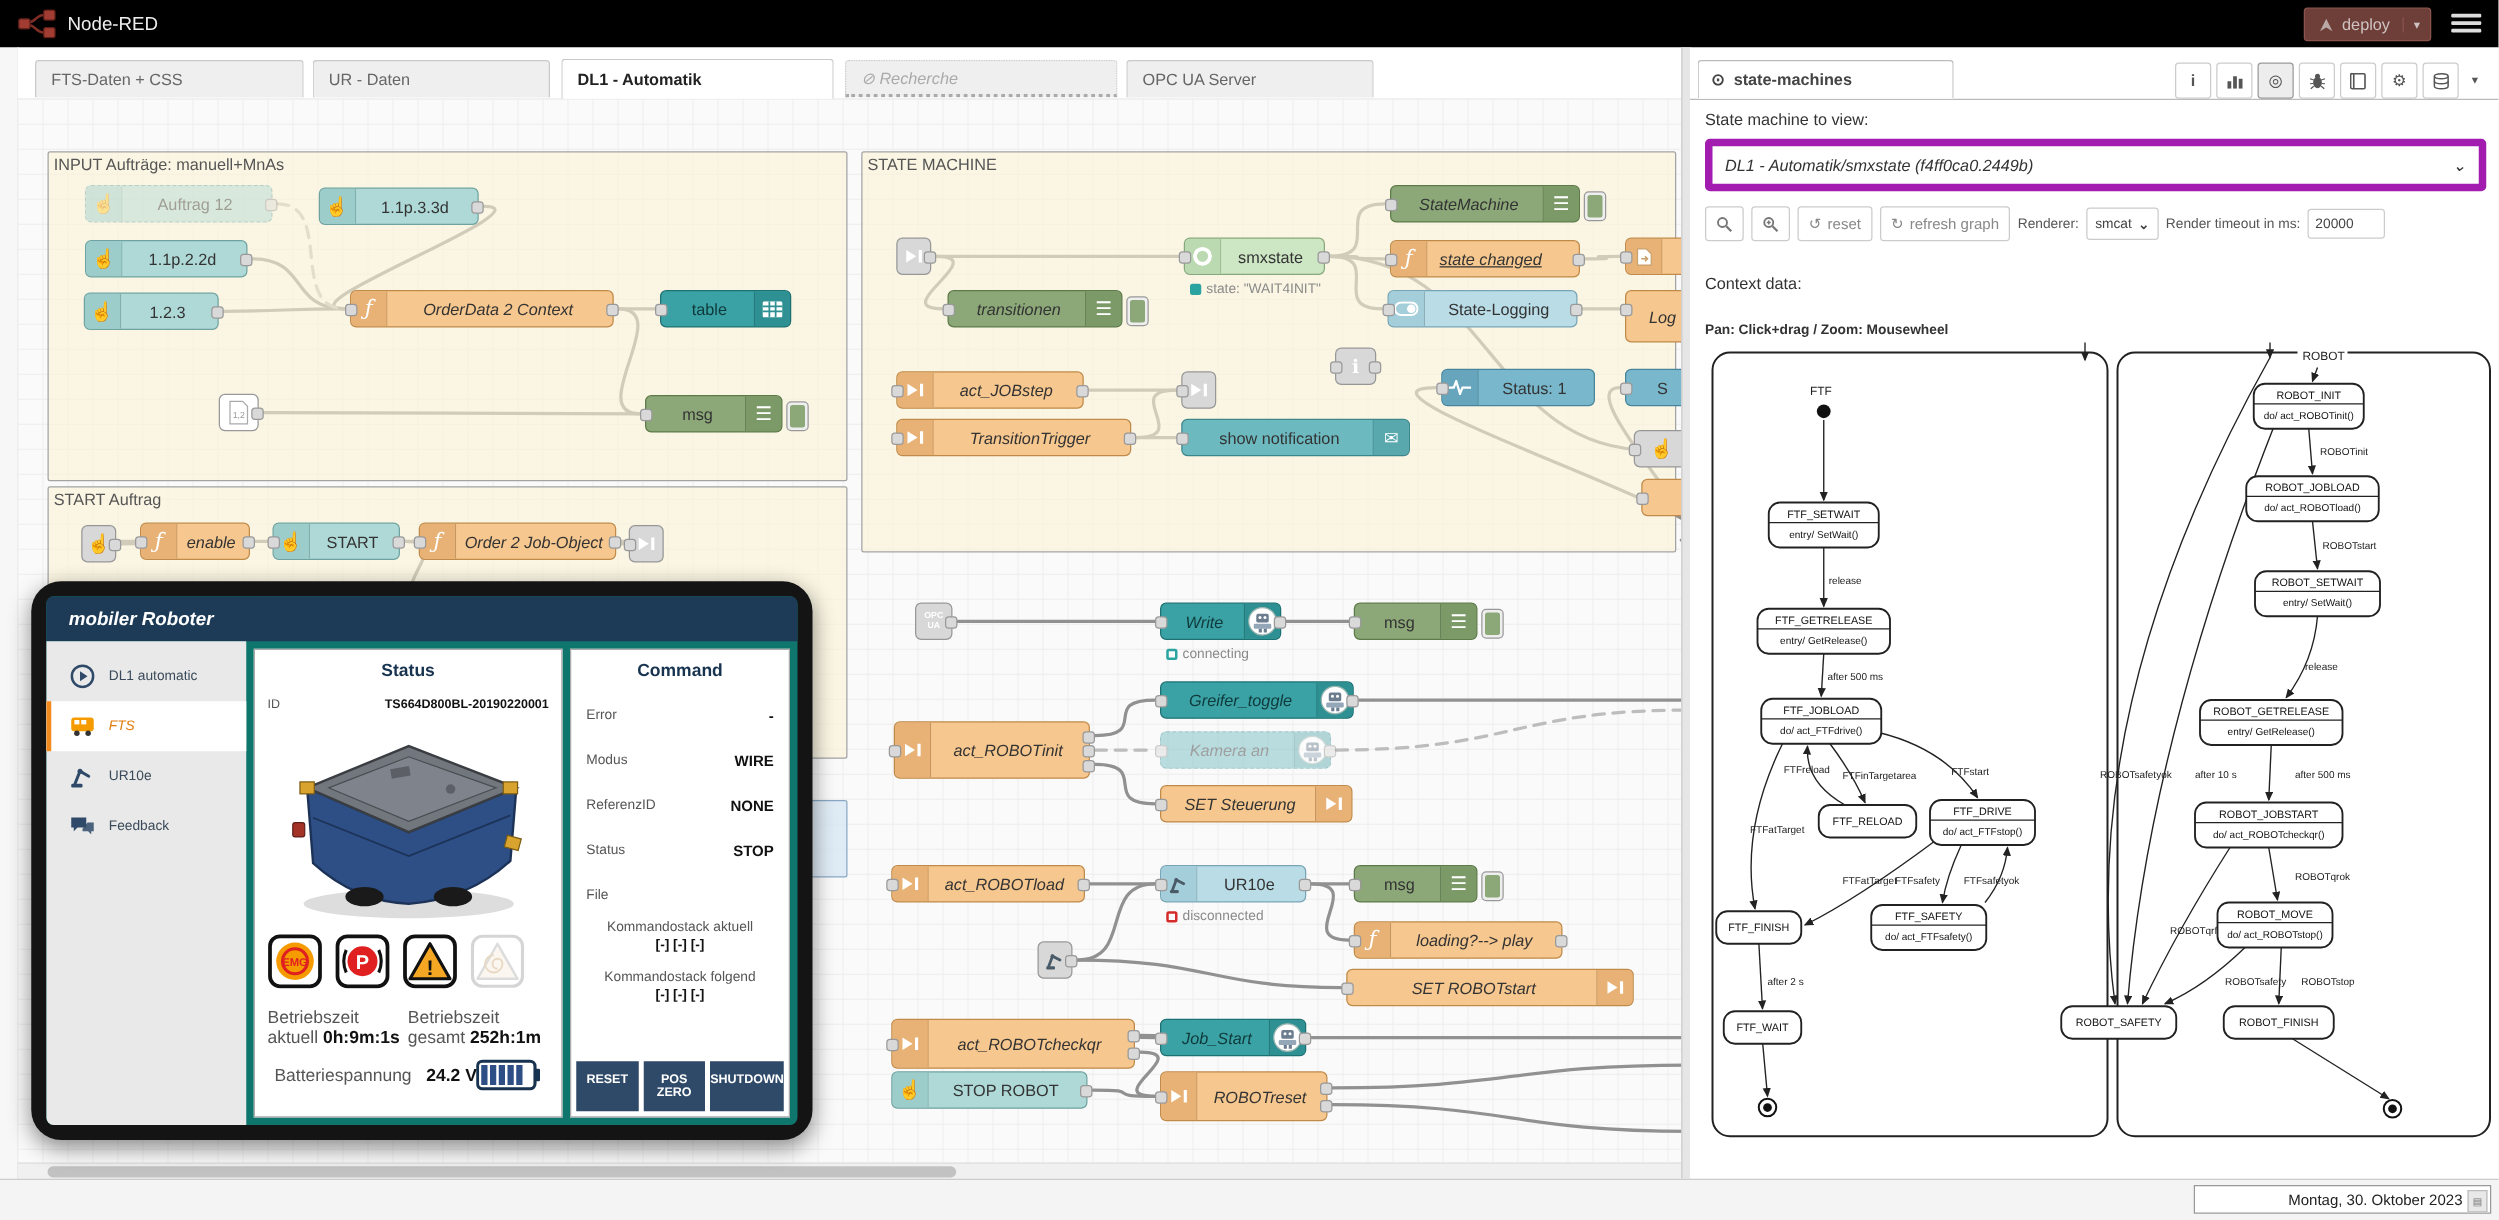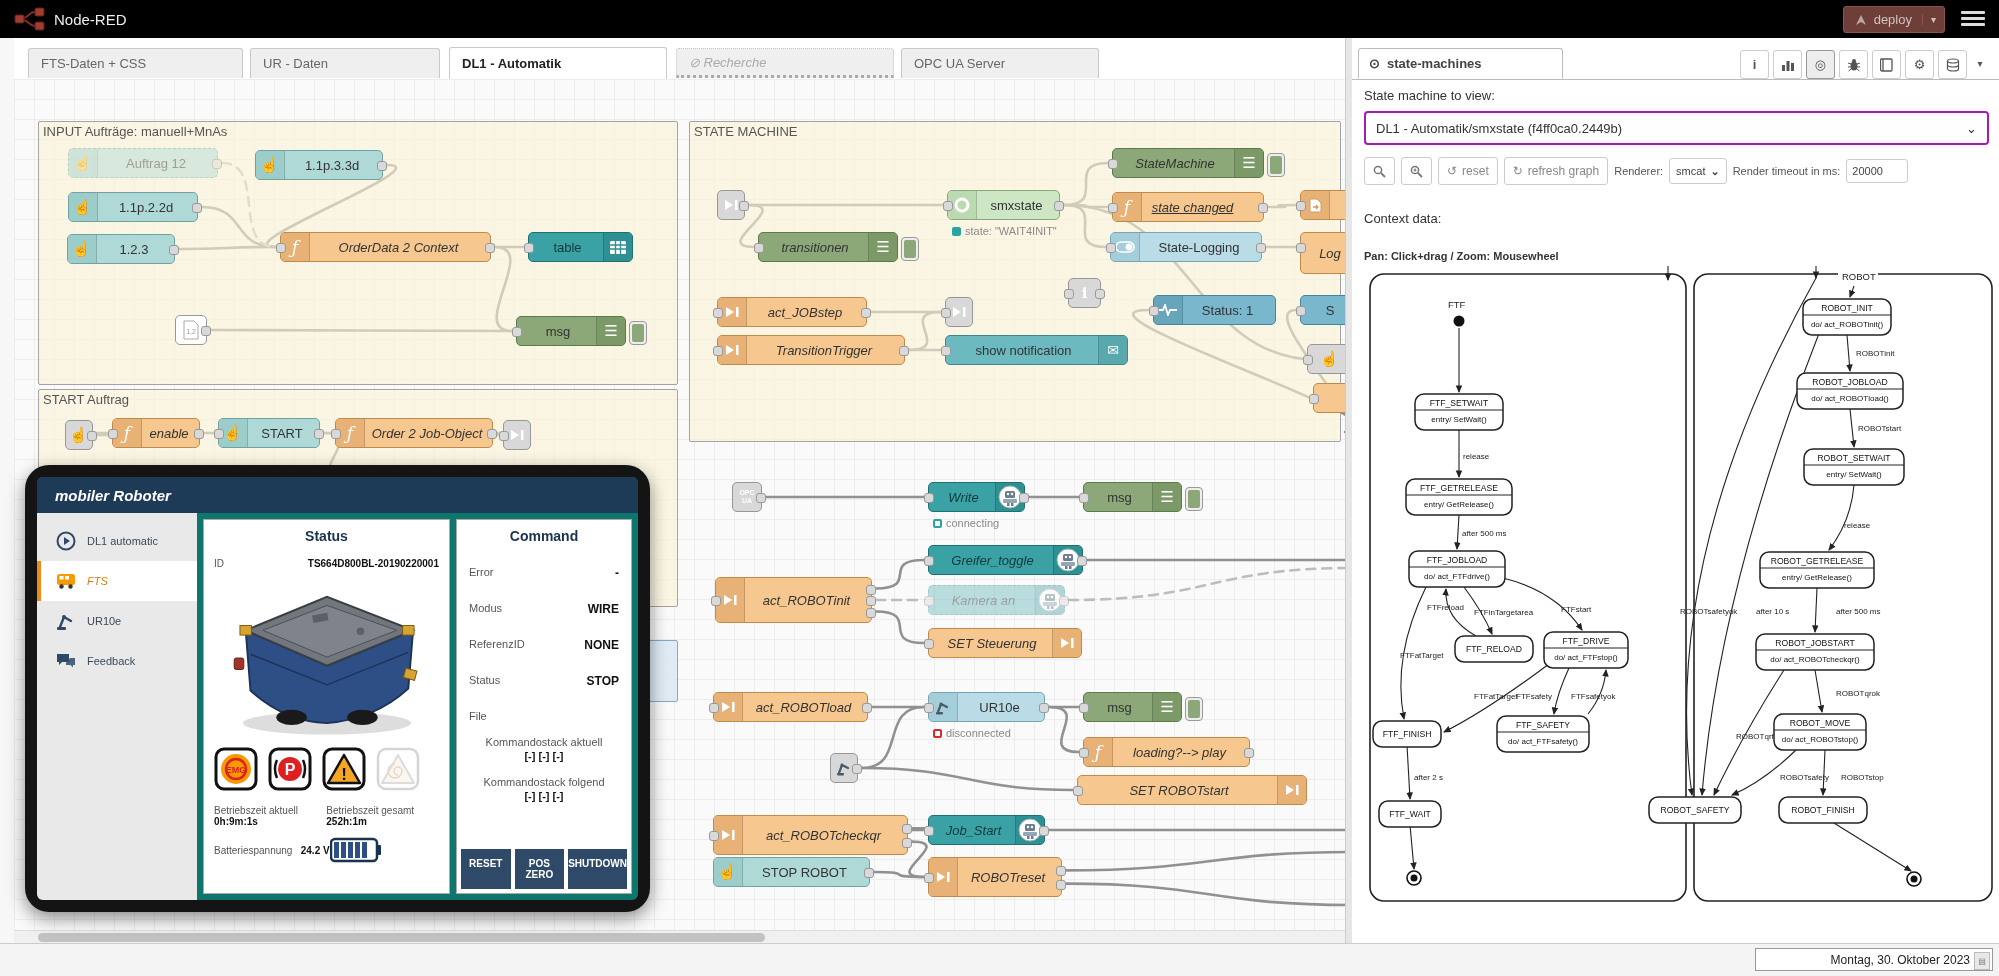--- a/index.html
+++ b/index.html
@@ -47,40 +47,40 @@
   .micon{width:22px;height:22px;display:flex;align-items:center;justify-content:center;}
   #tmain{flex:1;display:flex;gap:6px;padding:6px;min-width:0;}
   .tpanel{border:1px solid #aaa;background:#fff;position:relative;}
   #statuspanel{width:245px;flex:0 0 auto;}
   #commandpanel{flex:1;}
   .ptitle{text-align:center;font-size:14px;font-weight:bold;color:#17334f;margin-top:8px;}
   .idrow{display:flex;justify-content:space-between;padding:14px 10px 0 10px;font-size:10px;color:#555;}
   .idrow b{color:#111;}
   #roboimg{display:block;margin:6px auto 0 auto;}
   #iconrow{display:flex;gap:10px;justify-content:flex-start;padding:4px 10px;}
-  .trow{display:flex;justify-content:flex-start;padding:0 10px;font-size:10px;color:#555;margin-top:10px;align-items:center;}
+  .trow{display:flex;justify-content:center;padding:0 10px;font-size:14px;color:#555;margin-top:10px;align-items:center;}
   .trow b{color:#111;}
   .crow{display:flex;justify-content:space-between;padding:0 12px;font-size:11px;color:#555;margin-top:22px;}
   .crow b{color:#111;font-size:12px;}
   .cstack{text-align:center;font-size:11px;color:#555;margin-top:14px;}
   .cstackv{text-align:center;font-size:11px;font-weight:bold;color:#111;margin-top:2px;}
   #cbuttons{position:absolute;left:4px;right:4px;bottom:4px;display:flex;gap:4px;}
   #cbuttons div{flex:1;background:#2e4a68;color:#fff;font-size:10px;font-weight:bold;text-align:center;padding:9px 0;cursor:pointer;}
   
   #sidedivider{position:absolute;left:1345px;top:38px;width:7px;height:905px;background:#e6e6e6;border-left:1px solid #ccc;}
   #sidebar{position:absolute;left:1352px;top:38px;width:647px;height:905px;background:#fff;}
   #sbtabs{position:absolute;left:0;top:10px;width:647px;height:31px;border-bottom:1px solid #bbb;}
   #sbtab{position:absolute;left:6px;top:0;width:205px;height:31px;background:#fff;border:1px solid #bbb;border-bottom:1px solid #fff;border-radius:3px 3px 0 0;display:flex;align-items:center;gap:7px;padding-left:10px;font-size:13px;font-weight:bold;color:#444;box-sizing:border-box;z-index:2;}
   #sbicons{position:absolute;right:10px;top:2px;display:flex;gap:4px;}
   .sbtn{width:27px;height:27px;border:1px solid #ccc;border-radius:3px;background:#fff;display:flex;align-items:center;justify-content:center;font-size:13px;color:#555;cursor:pointer;}
   .sbtn.active{background:#ededed;border-color:#999;}
   .sbtn.narrow{width:18px;border:none;font-size:10px;}
   #sbbody{position:absolute;left:12px;top:42px;right:10px;}
   #viewlabel{font-size:13px;color:#333;margin-top:8px;}
-  .selectbox{margin-top:8px;height:30px;border:2px solid #a21caf;border-radius:4px;background:#fff;display:flex;align-items:center;justify-content:space-between;padding:0 10px;font-size:13px;color:#333;cursor:pointer;}
+  .selectbox{margin-top:8px;height:30px;border:6px solid #a21caf;border-radius:4px;background:#fff;display:flex;align-items:center;justify-content:space-between;padding:0 10px;font-size:13px;color:#333;cursor:pointer;font-style:italic;}
   #fsm-toolbar{margin-top:12px;display:flex;align-items:center;gap:6px;font-size:11px;color:#555;flex-wrap:nowrap;}
   .tbtn{height:26px;border:1px solid #ccc;border-radius:3px;background:#fff;display:flex;align-items:center;justify-content:center;gap:5px;font-size:12px;color:#888;padding:0 8px;cursor:pointer;white-space:nowrap;}
   .tsel{height:24px;border:1px solid #ccc;border-radius:3px;display:flex;align-items:center;gap:5px;padding:0 6px;font-size:11px;color:#444;cursor:pointer;}
   .tinput{height:22px;width:50px;border:1px solid #ccc;border-radius:3px;font-size:11px;color:#444;display:flex;align-items:center;padding:0 5px;}
   #ctxlabel{font-size:13px;color:#333;margin-top:26px;}
   #ctxvalue{font-family:"DejaVu Sans Mono",monospace;font-style:italic;font-size:12px;color:#333;margin-top:10px;}
   #panhint{font-size:11px;font-weight:bold;color:#333;margin-top:24px;}
   #fsmwrap{margin-top:4px;}
   
   #footer{position:absolute;left:0;top:943px;width:1999px;height:33px;background:#f4f4f4;border-top:1px solid #ccc;}

